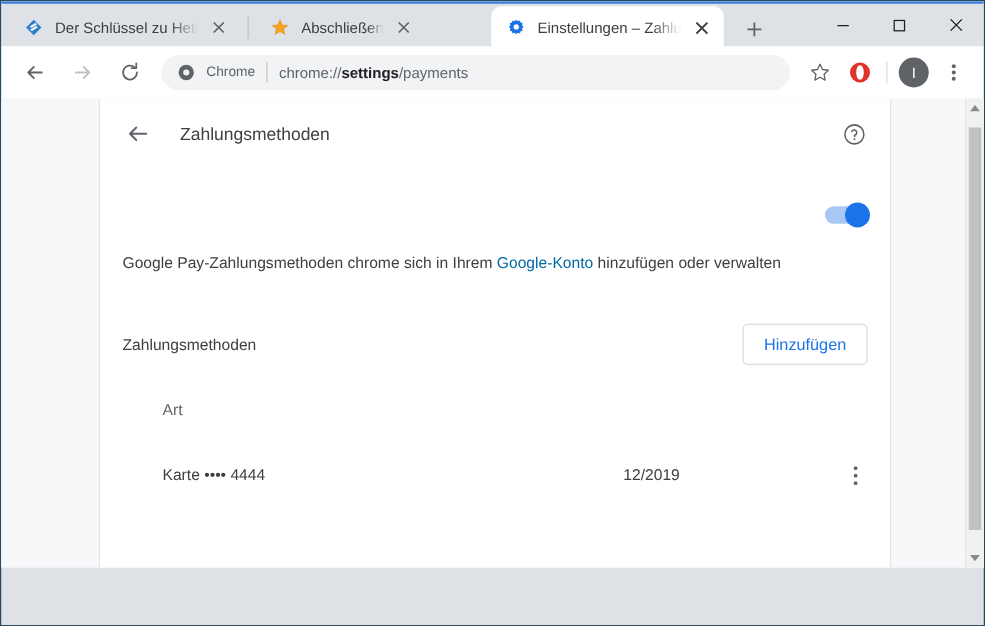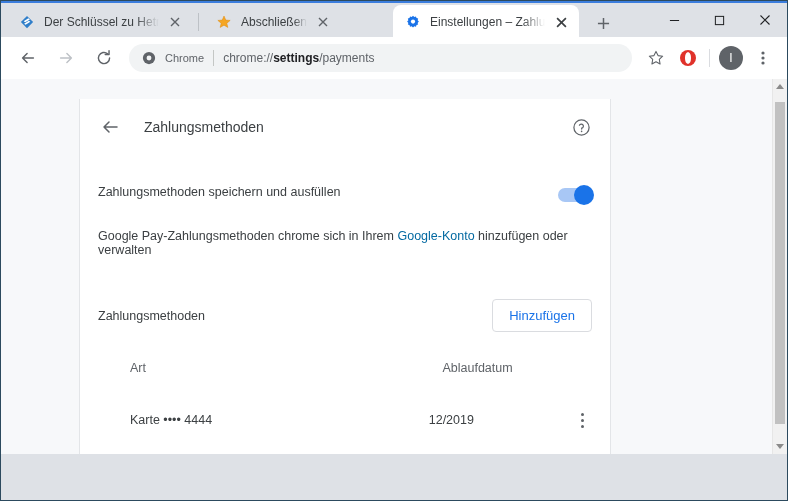--- a/index.html
+++ b/index.html
@@ -195,26 +195,25 @@
 
   
   .page {
     position: relative;
     height: 375px;
     background: #f7f8fa;
     display: flex;
   }
   .page-left { width: 78px; background: #f7f8fa; }
   .card {
-    width: 532px;
+    width: 634px;
     background: #ffffff;
     border-left: 1px solid #e3e5e8;
     border-right: 1px solid #e3e5e8;
     position: relative;
-    margin-top: 20px;
   }
   .page-right { flex: 1; background: #f7f8fa; }
 
   .card-head {
     height: 56px;
     display: flex;
     align-items: center;
     padding: 0 18px 0 18px;
   }
   .back-arrow {
@@ -506,38 +505,36 @@
           <svg width="19" height="19" viewBox="0 0 20 20">
             <circle cx="10" cy="10" r="8" fill="none" stroke="currentColor" stroke-width="1.3"></circle>
             <path d="M7.8 7.6 a2.2 2.2 0 1 1 2.4 3.1 v1" fill="none" stroke="currentColor" stroke-width="1.3" stroke-linecap="round"></path>
             <circle cx="10.1" cy="14.1" r="0.85" fill="currentColor"></circle>
           </svg>
         </div>
       </div>
 
       <div class="toggle-row">
         <div class="toggle-texts">
-          <div class="toggle-label">Zahlungsmethoden speichern und ausfüllen</div>
         </div>
         <div class="switch">
           <div class="knob"></div>
         </div>
       </div>
 
       <div class="gpay-row"><span>Google Pay-Zahlungsmethoden chrome sich in Ihrem </span><a href="#">Google-Konto</a><span> hinzufügen oder verwalten</span></div>
 
       <div class="methods-head">
         <div class="methods-title">Zahlungsmethoden</div>
         <button class="add-btn">Hinzufügen</button>
       </div>
 
       <div class="table">
         <div class="trow thead">
           <div class="col-type">Art</div>
-          <div class="col-date">Ablaufdatum</div>
           <div class="col-menu"></div>
         </div>
         <div class="trow tbody-row">
           <div class="col-type">Karte  ••••  4444</div>
           <div class="col-date">12/2019</div>
           <div class="col-menu">
             <div class="dots-v">
               <i></i>
                 <i></i>
                 <i></i>

